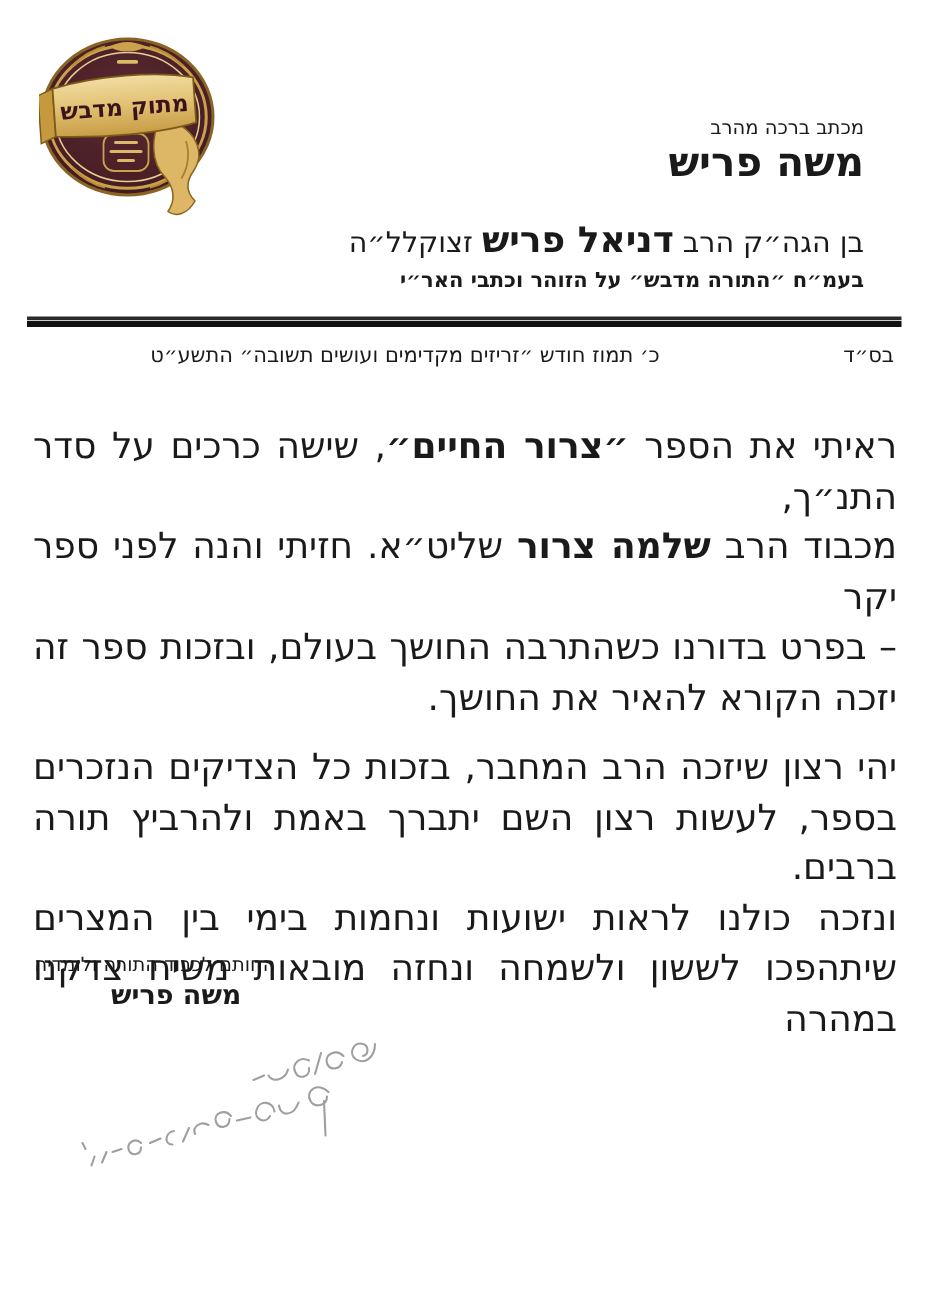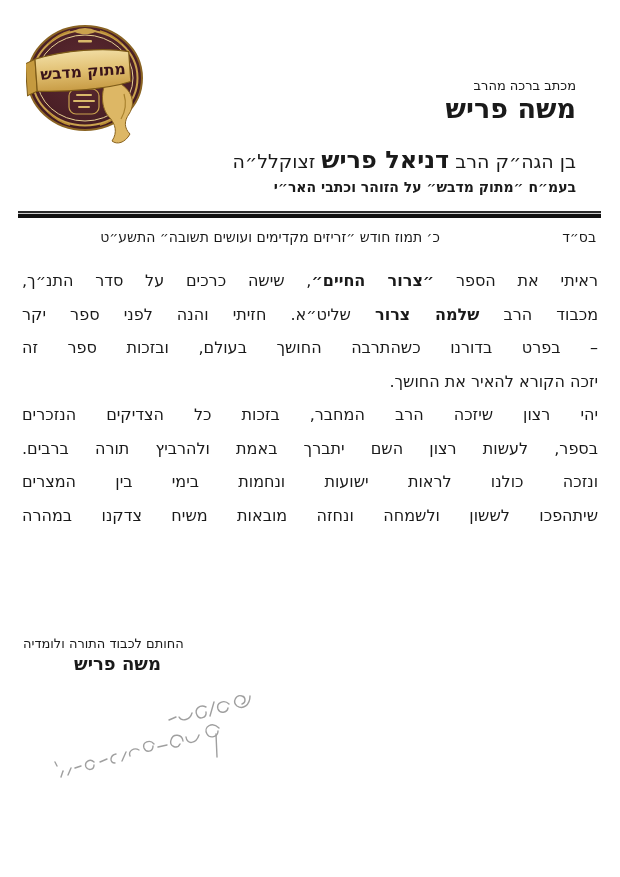--- a/index.html
+++ b/index.html
@@ -15,22 +15,22 @@
   .hdr-name{top:93px;font-size:27px;font-weight:bold;}
   .hdr-lin{top:145px;font-size:19px;line-height:30px;}
   .hdr-lin .big{font-size:24px;font-weight:bold;}
   .hdr-pub{top:179px;font-size:14px;font-weight:bold;}
   
   .rule{top:211px;left:18px;right:19px;height:7px;
         background:linear-gradient(#2a2a2a 0 2px,#cdcdcd 2px 3px,#111 3px 7px);}
   .bsd{top:229px;right:24px;font-size:14px;}
   .dateline{top:229px;left:0;right:80px;text-align:center;font-size:14px;white-space:nowrap;}
   
-  .body-text{top:264px;right:22px;left:22px;font-size:16px;line-height:33.5px;}
-  .para + .para{}
+  .body-text{top:281px;right:22px;left:22px;font-size:24px;line-height:33.5px;}
+  .para + .para{margin-top:13px;}
   .jline{text-align:justify;text-align-last:justify;text-justify:inter-word;}
   .jlast{text-align-last:right;}
   .b{font-weight:bold;}
   
   .closing{top:636px;left:23px;font-size:13px;white-space:nowrap;}
   .signame{top:653px;left:74px;font-size:18px;font-weight:bold;white-space:nowrap;}
   .handwriting{left:26px;top:682px;}
   .seal{left:26px;top:24px;}
 </style>
 </head>
@@ -76,21 +76,21 @@
     <g transform="rotate(-4 55 48)">
       <path d="M0,36 L10,32 L10,64 L0,68 Z" fill="#c59a3f" stroke="#7c5a17" stroke-width="1"></path>
       <path d="M10,32 C40,25 80,25 104,31 L104,61 C80,67 40,67 10,64 Z" fill="url(#ribGrad)" stroke="#7c5a17" stroke-width="1.2"></path>
       <text x="57" y="53" text-anchor="middle" font-family="DejaVu Sans, sans-serif" font-size="15.5" font-weight="bold" fill="#3a141a">מתוק מדבש</text>
     </g>
   </svg>
 
   <div class="abs hdr hdr-sub">מכתב ברכה מהרב</div>
   <div class="abs hdr hdr-name">משה פריש</div>
   <div class="abs hdr hdr-lin"><span>בן הגה״ק הרב </span><span class="big">דניאל פריש</span><span> זצוקלל״ה</span></div>
-  <div class="abs hdr hdr-pub">בעמ״ח ״מתוק מדבש״ על הזוהר וכתבי האר״י</div>
+  <div class="abs hdr hdr-pub">בעמ״ח ״התורה מדבש״ על הזוהר וכתבי האר״י</div>
 
   <div class="abs rule"></div>
 
   <div class="abs bsd">בס״ד</div>
   <div class="abs dateline">כ׳ תמוז חודש ״זריזים מקדימים ועושים תשובה״ התשע״ט</div>
 
   <div class="abs body-text">
     <div class="para">
         <div class="jline"><span>ראיתי את הספר </span><span class="b">״צרור החיים״</span><span>, שישה כרכים על סדר התנ״ך,</span></div>
         <div class="jline"><span>מכבוד הרב </span><span class="b">שלמה צרור</span><span> שליט״א. חזיתי והנה לפני ספר יקר</span></div>

